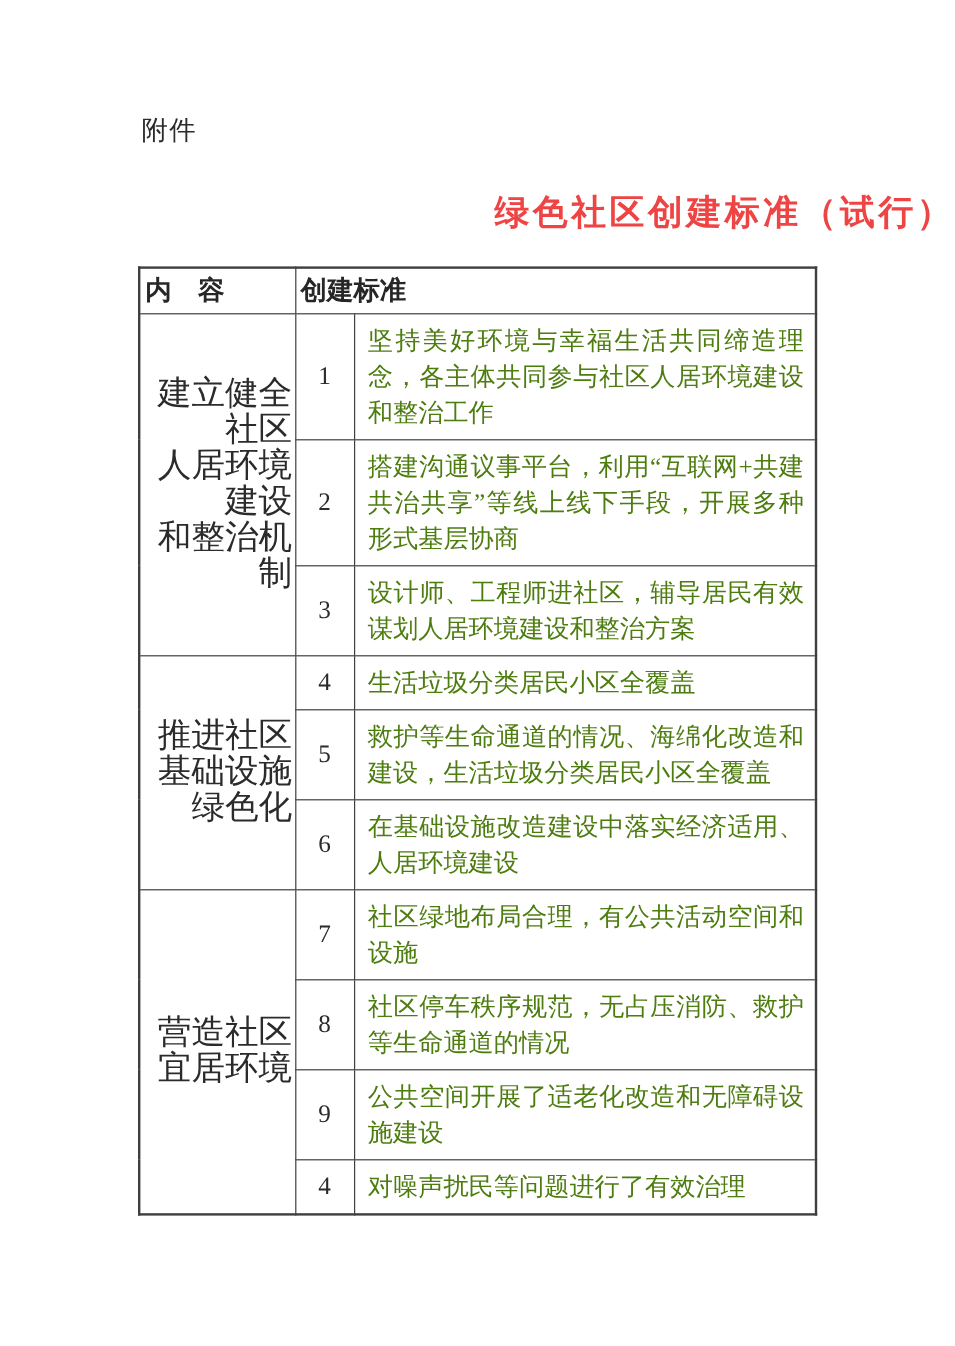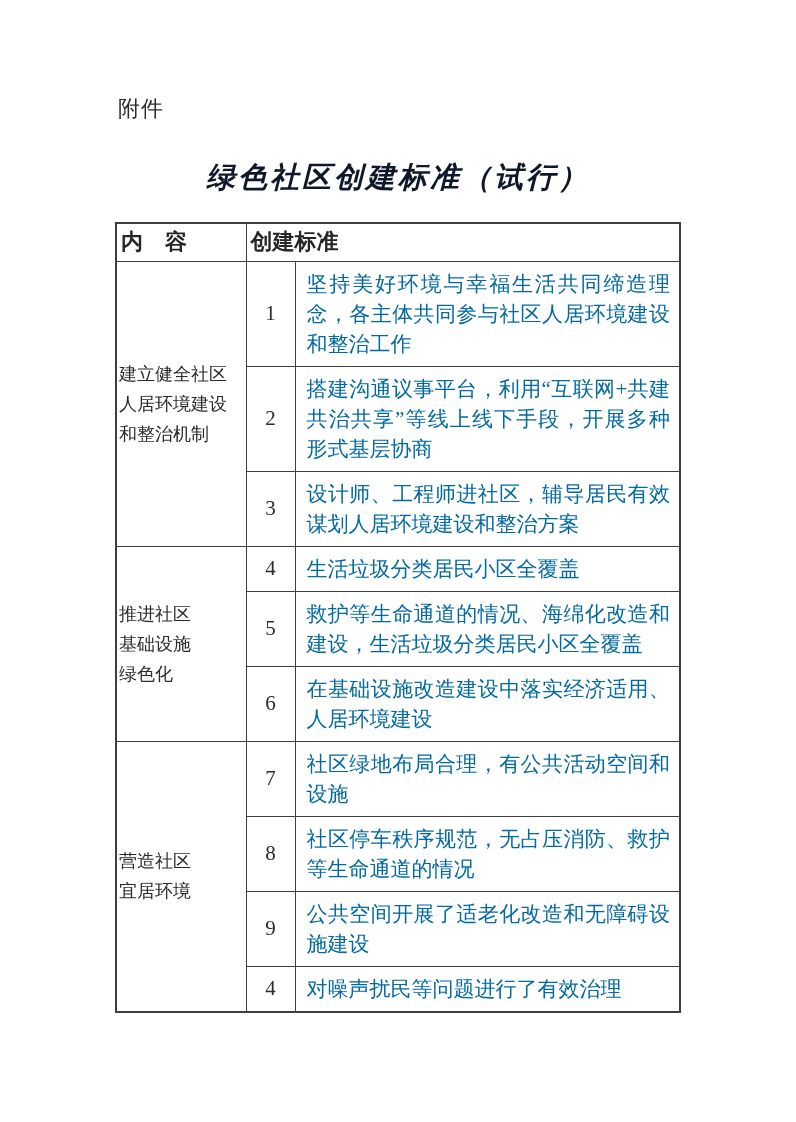--- a/index.html
+++ b/index.html
@@ -24,27 +24,26 @@
   .attachment-label {
     margin-left: 118px;
     font-family: "Liberation Sans", "DejaVu Sans", sans-serif;
     font-weight: 400;
     font-size: 22px;
     color: #2b2b2b;
     letter-spacing: 1px;
   }
   .doc-title {
     margin-top: 34px;
-    text-align: center;
+    text-align: right;
     font-family: "DejaVu Serif", serif;
-    font-style: italic;           
     font-weight: 700;
     font-size: 29px;
     letter-spacing: 3px;
-    color: #0f172a;
+    color: #ef4444;
   }
   table.standards {
     margin: 24px auto 0 auto;
     width: 564px;
     border-collapse: collapse;
     table-layout: fixed;
   }
   table.standards col.c-category { width: 130px; }
   table.standards col.c-num      { width: 49px;  }
   table.standards col.c-text     { width: 385px; }
@@ -60,40 +59,40 @@
   th.hdr {
     font-family: "Liberation Sans", "DejaVu Sans", sans-serif;
     font-weight: 700;
     font-size: 22px;
     text-align: left;
     height: 38px;
     padding: 1px 4px;
     color: #262626;
   }
   td.category {
-    text-align: left;
-    font-size: 18px;
+    text-align: right;
+    font-size: 28px;
     line-height: 30px;
     white-space: pre-line;
     padding: 4px 2px;
     color: #2b2b2b;
   }
   td.num {
     text-align: center;
     font-size: 21px;
     padding: 2px;
     color: #2b2b2b;
   }
   td.criteria {
     text-align: justify;
     text-justify: inter-ideograph;
     font-size: 21px;
     line-height: 30px;
     padding: 7px 9px 7px 11px;
-    color: #0369a1;
+    color: #4d7c0f;
   }
 </style>
 </head>
 <body>
 
 <div class="page">
 
   <div class="attachment-label">附件</div>
 
   <div class="doc-title">绿色社区创建标准（试行）</div>

